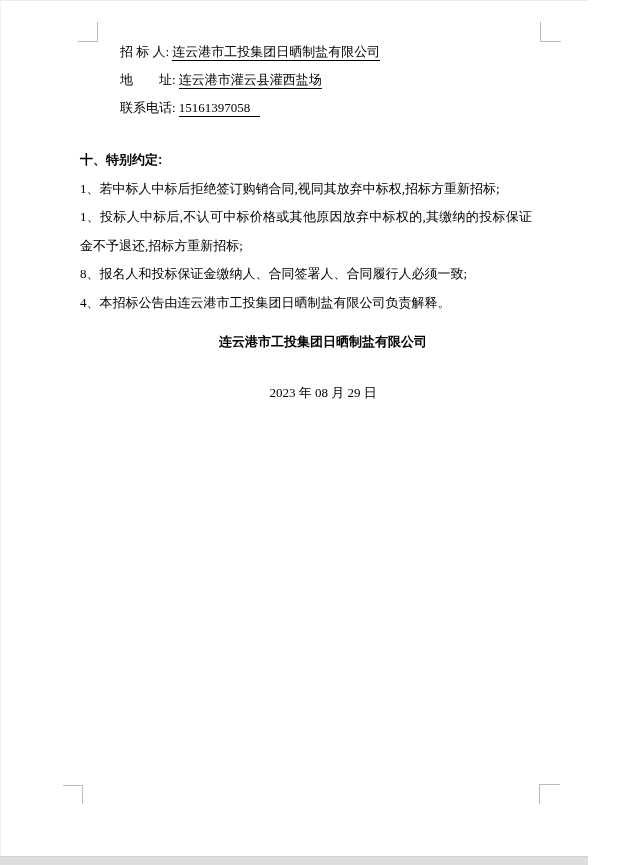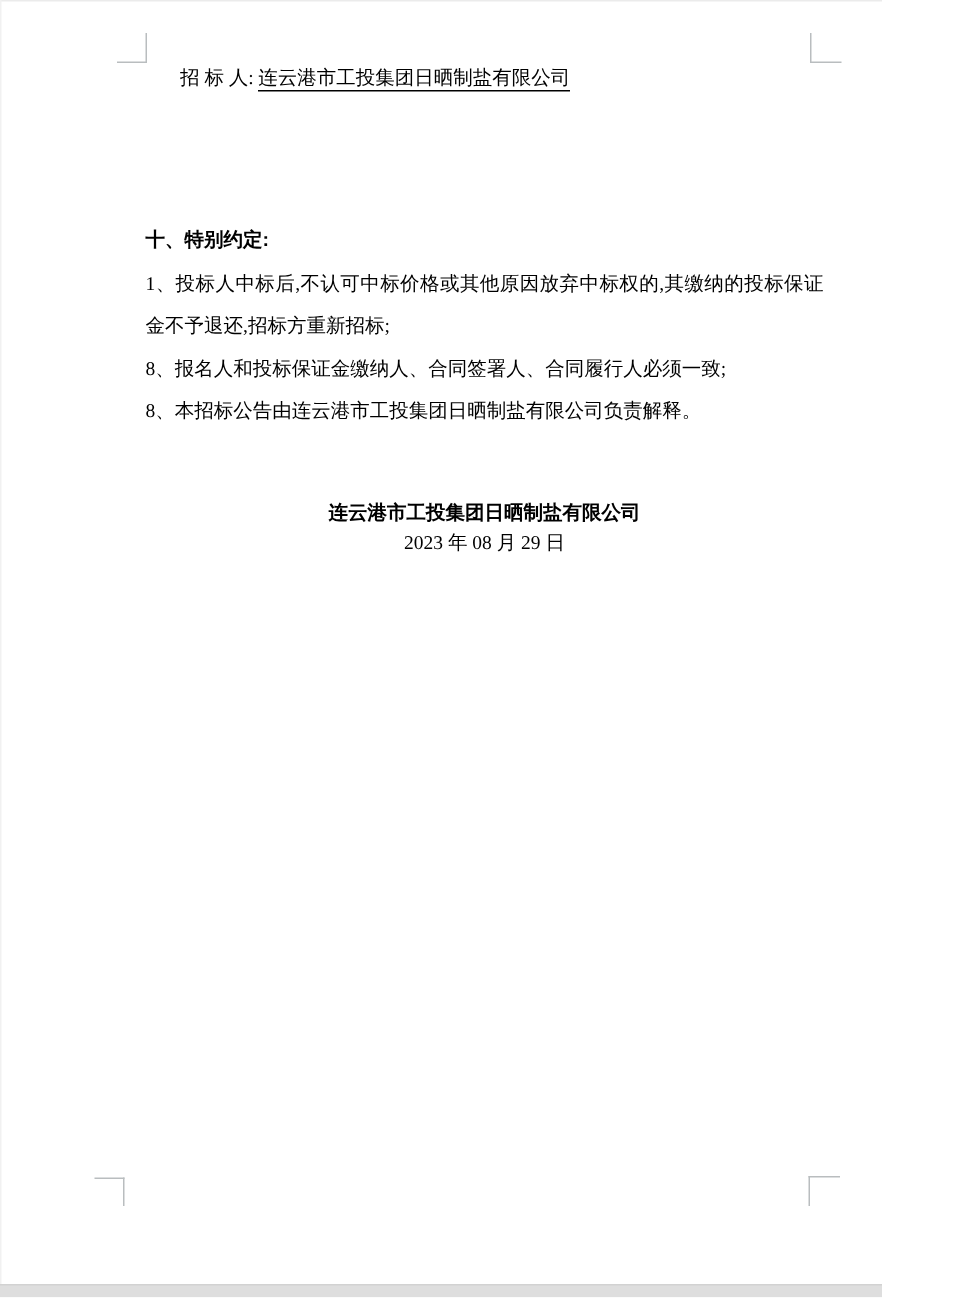--- a/index.html
+++ b/index.html
@@ -32,54 +32,57 @@
   .crop-br { left: 539px; top: 784px; width: 20px; height: 19px;
              border-left: 1px solid #b9bdbf;  border-top: 1px solid #b9bdbf; }
 
   
   .contact-block { position: absolute; left: 120px; top: 38px; line-height: 28px; }
   .contact-line  { white-space: pre; }
   .contact-label { white-space: pre; }
   .contact-value { white-space: pre; border-bottom: 1px solid #000; padding-bottom: 1px; margin-left: 3px; }
 
   
-  .special-block { position: absolute; left: 97px; top: 146px; width: 452px;
+  .special-block { position: absolute; left: 80px; top: 146px; width: 452px;
                    line-height: 28.5px; text-align: justify; }
   .special-heading { font-weight: bold; margin: 0; font-family: "Liberation Sans", "DejaVu Sans", sans-serif; }
   .special-item  { margin: 0; }
 
   
   .sign-block { position: absolute; left: 97px; top: 332px; width: 452px; text-align: center; }
   .sign-company { font-weight: bold; line-height: 20px; }
-  .sign-date { line-height: 20px; margin-top: 0; text-align: center; }
+  .sign-date { line-height: 20px; margin-top: 31px; text-align: center; }
 </style>
 </head>
 <body>
 
 <div class="page">
 
   <div class="edge-top"></div>
   <div class="edge-left"></div>
   <div class="edge-right"></div>
   <div class="band-bottom"></div>
 
   <div class="crop crop-tl"></div>
   <div class="crop crop-tr"></div>
   <div class="crop crop-bl"></div>
   <div class="crop crop-br"></div>
 
   <div class="contact-block">
     <div class="contact-line"><span class="contact-label">招 标 人:</span><span class="contact-value">连云港市工投集团日晒制盐有限公司</span></div>
+    <div class="contact-line"><span class="contact-label">地　　址:</span><span class="contact-value">连云港市灌云县灌西盐场</span></div>
+    <div class="contact-line"><span class="contact-label">联系电话:</span><span class="contact-value">15161397058   </span></div>
   </div>
 
   <div class="special-block">
     <p class="special-heading">十、特别约定:</p>
+    <p class="special-item">1、若中标人中标后拒绝签订购销合同,视同其放弃中标权,招标方重新招标;</p>
     <p class="special-item">1、投标人中标后,不认可中标价格或其他原因放弃中标权的,其缴纳的投标保证金不予退还,招标方重新招标;</p>
     <p class="special-item">8、报名人和投标保证金缴纳人、合同签署人、合同履行人必须一致;</p>
-    <p class="special-item">8、本招标公告由连云港市工投集团日晒制盐有限公司负责解释。</p>
+    <p class="special-item">4、本招标公告由连云港市工投集团日晒制盐有限公司负责解释。</p>
   </div>
 
   <div class="sign-block">
     <div class="sign-company">连云港市工投集团日晒制盐有限公司</div>
     <div class="sign-date">2023 年 08 月 29 日</div>
   </div>
 
 </div>
 
 </body></html>

